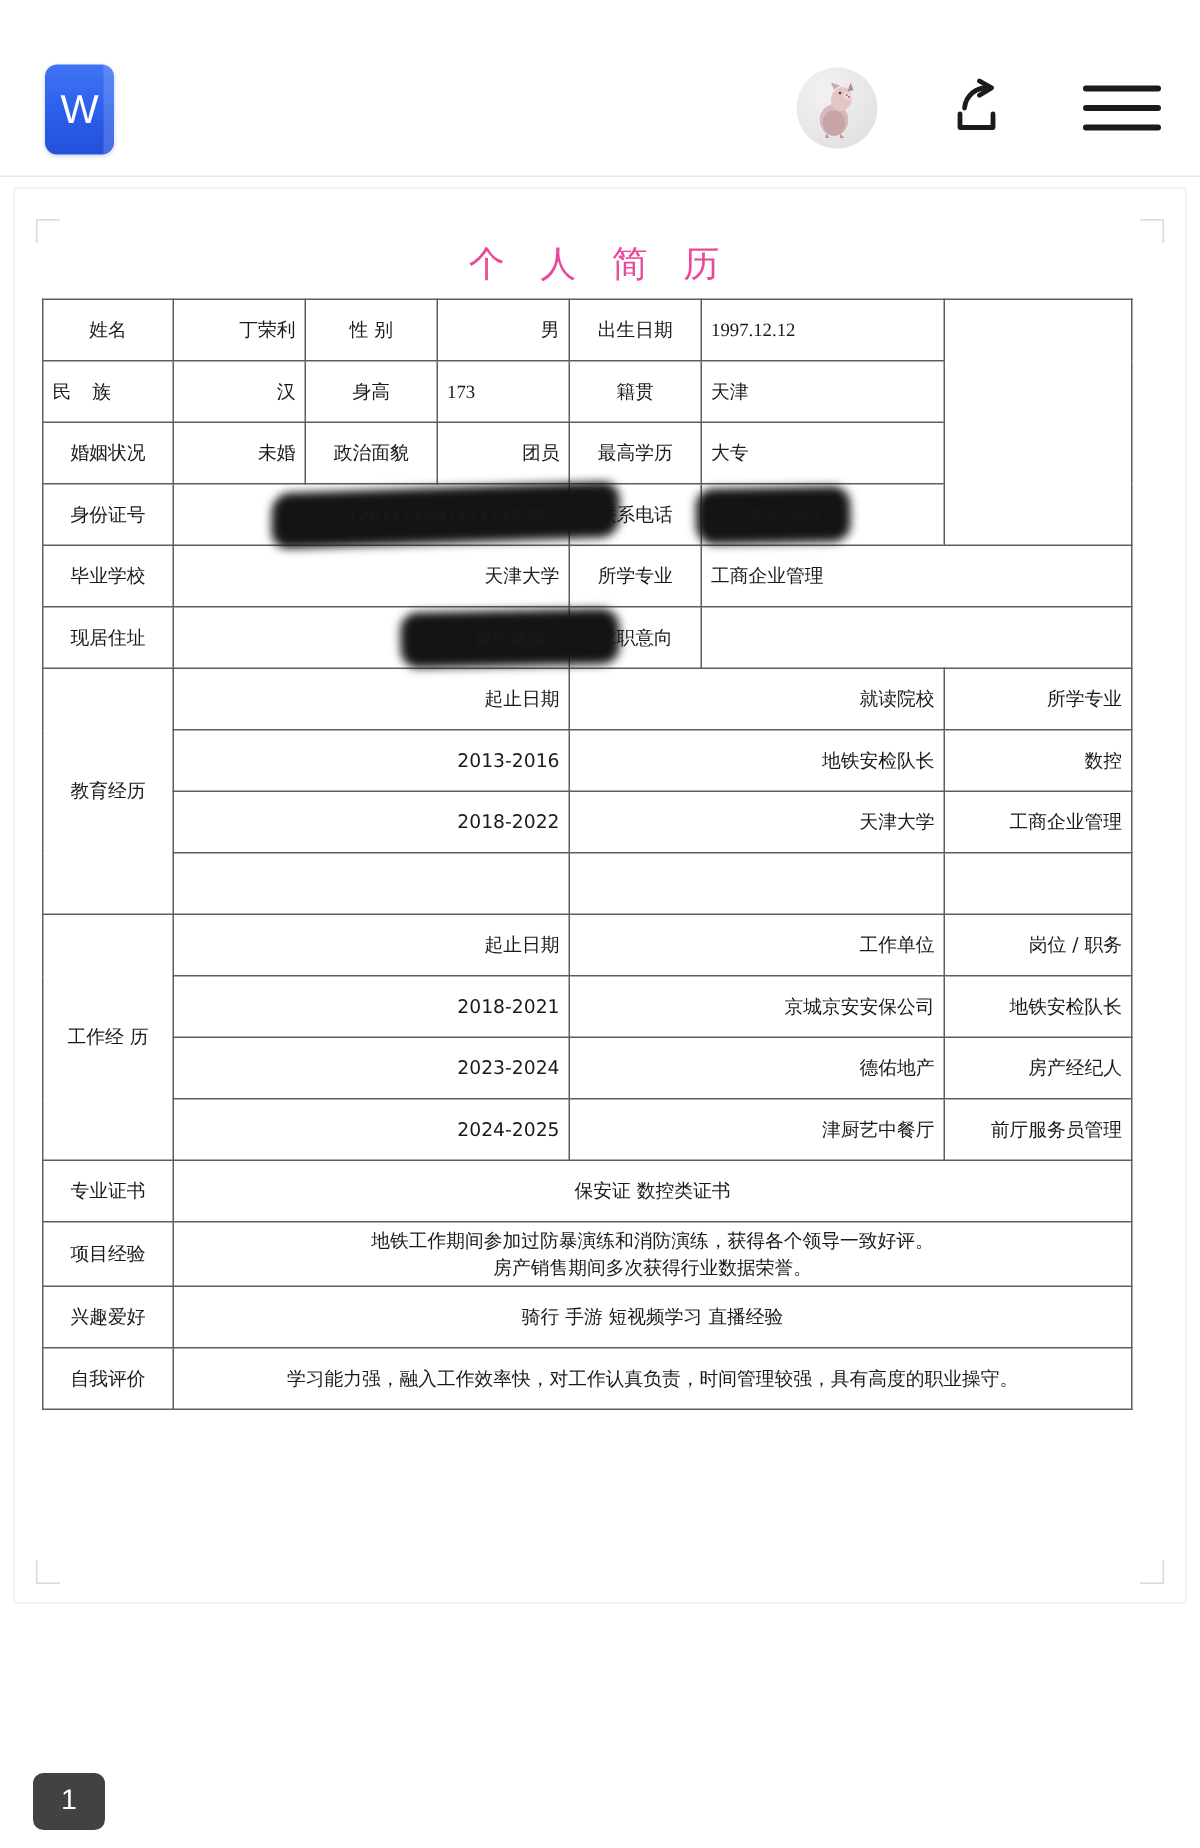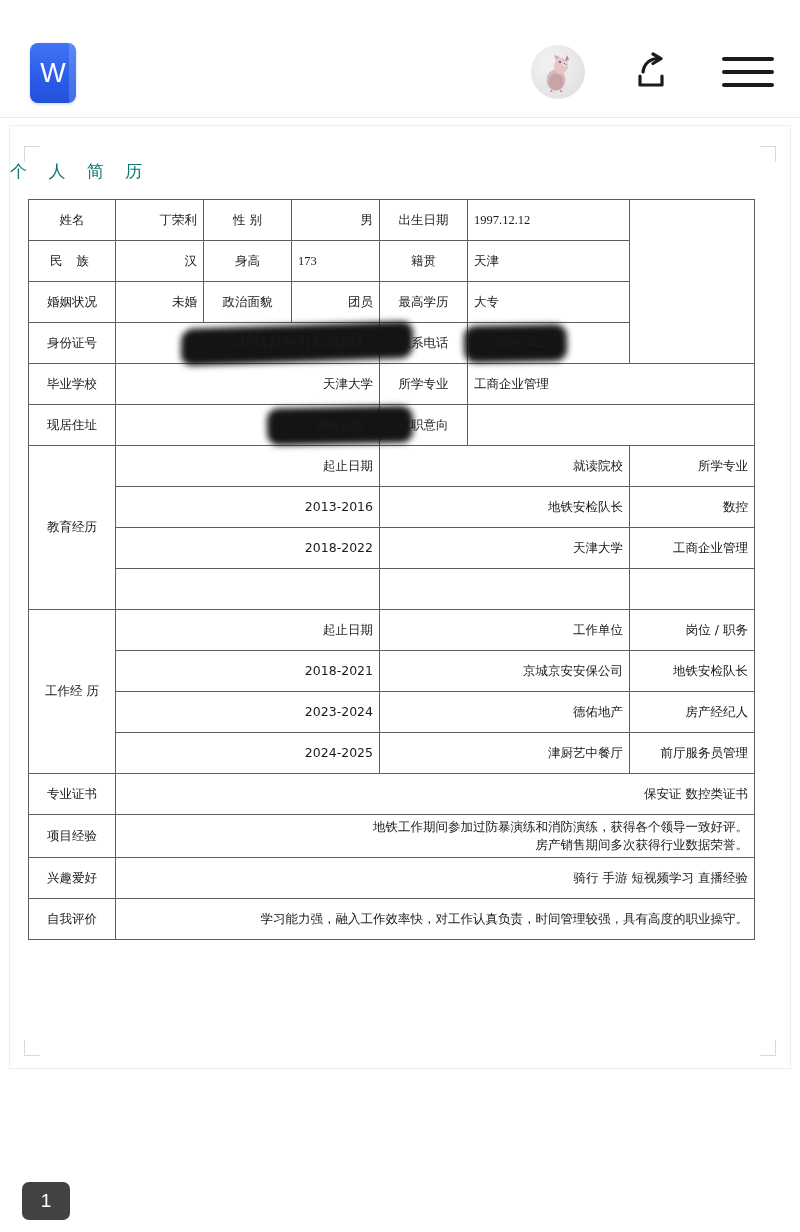--- a/index.html
+++ b/index.html
@@ -61,49 +61,49 @@
     box-shadow: 0 0 0 1px #eceef2;
   }
   .cmark { position: absolute; width: 16px; height: 16px; border-color: #d6d9de; border-style: solid; }
   .cm-tl { left: 14px; top: 20px; border-width: 1px 0 0 1px; }
   .cm-tr { right: 14px; top: 20px; border-width: 1px 1px 0 0; }
   .cm-bl { left: 14px; bottom: 12px; border-width: 0 0 1px 1px; }
   .cm-br { right: 14px; bottom: 12px; border-width: 0 1px 1px 0; }
 
   .doc-title {
     position: absolute; top: 34px; left: 0; width: 780px;
-    text-align: left;
+    text-align: center;
     font-family: "DejaVu Sans", "Liberation Sans", sans-serif;
-    font-size: 17px; font-weight: 400; letter-spacing: 8px;
-    color: #0f766e;
+    font-size: 24px; font-weight: 400; letter-spacing: 8px;
+    color: #ec4899;
   }
 
   
   table.resume {
     position: absolute; left: 18px; top: 73px;
     width: 726px;
     border-collapse: collapse;
     table-layout: fixed;
     font-family: "DejaVu Sans", "Liberation Sans", sans-serif;
     font-size: 12.5px; color: #1a1a1a;
   }
   table.resume td {
     border: 1px solid #5e5e5e;
     height: 41px; padding: 3px 6px;
     vertical-align: middle;
     line-height: 1.45;
   }
   td.lbl   { text-align: center; }
-  td.lbl-s { text-align: center; letter-spacing: 5px; padding-left: 11px; }
+  td.lbl-s { text-align: left; letter-spacing: 5px; padding-left: 11px; }
   td.val-c { text-align: right; }
   td.val-l { text-align: left; padding-left: 9px; font-family: Liberation Serif, serif; }
   td.hdr   { text-align: right; }
   td.sec   { text-align: center; }
   td.photo { }
-  td.para  { text-align: right; padding-left: 9px; vertical-align: middle; }
+  td.para  { text-align: center; padding-left: 9px; vertical-align: middle; }
   td.tall2 { height: 84px; }
   td.tall3 { height: 86px; }
 
   .redact {
     display: inline-block; position: relative;
     color: #2d2d2d; font-size: 11.5px;
     padding: 4px 10px;
   }
   .redact::before {
     content: ""; position: absolute; left: -10px; right: -10px; top: -6px; bottom: -6px;

